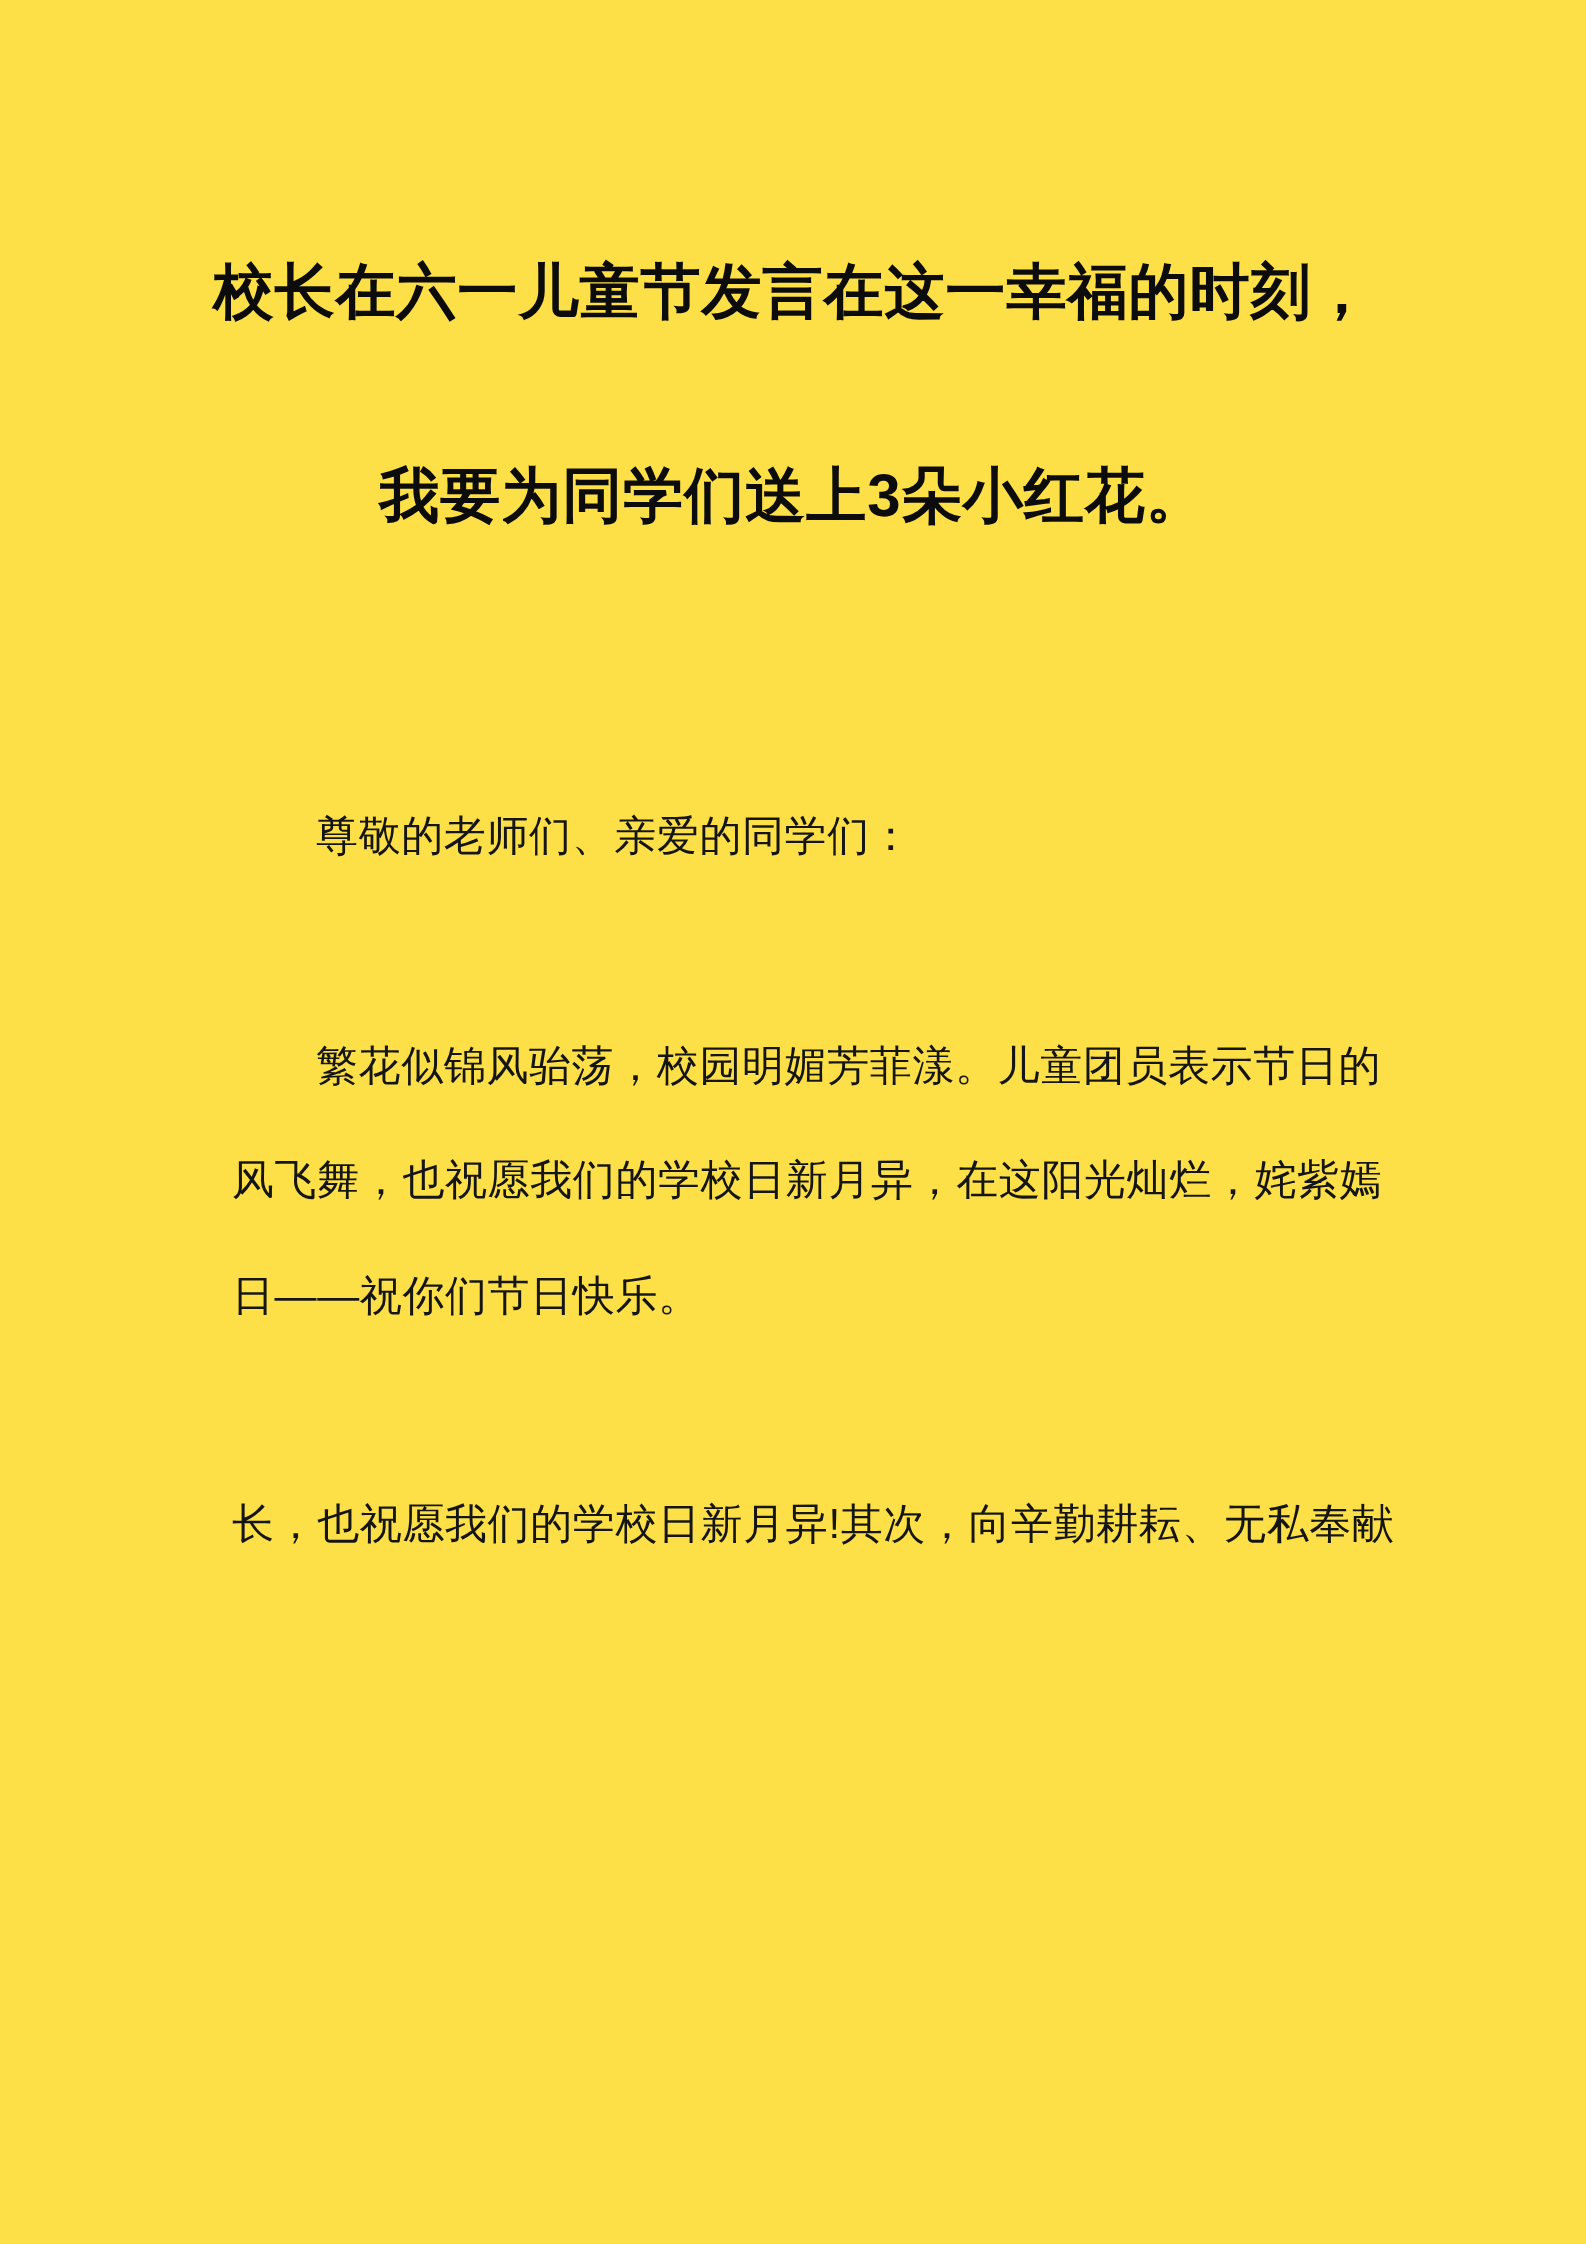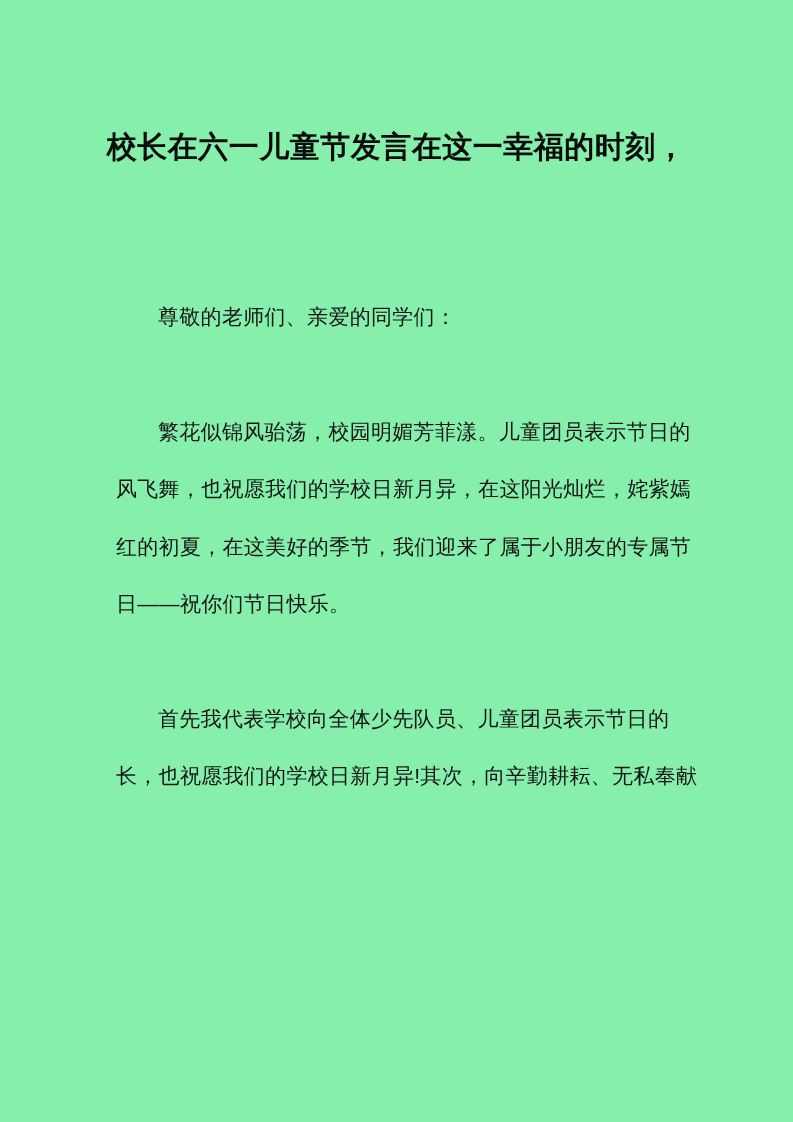--- a/index.html
+++ b/index.html
@@ -11,21 +11,21 @@
     width: 793px;
     height: 1122px;
     overflow: hidden;
     font-family: "Liberation Sans", sans-serif;
     color: #101010;
   }
   .page {
     position: relative;
     width: 793px;
     height: 1122px;
-    background: #86efac;
+    background: #fde047;
     overflow: hidden;
   }
   .doc-title {
     margin-top: 96px;
     text-align: center;
     font-size: 30px;
     font-weight: bold;
     line-height: 102px;
     letter-spacing: 0.5px;
     color: #0c0c0c;
@@ -56,35 +56,34 @@
     text-indent: 42px;
   }
 </style>
 </head>
 <body>
 
 <div class="page">
 
   <div class="doc-title">
     <div class="t-line">校长在六一儿童节发言在这一幸福的时刻，</div>
+    <div class="t-line">我要为同学们送上3朵小红花。</div>
   </div>
 
   <div class="body-col">
 
     <div class="para para-first">
       <div class="line indent">尊敬的老师们、亲爱的同学们：</div>
     </div>
 
     <div class="para">
       <div class="line indent">繁花似锦风骀荡，校园明媚芳菲漾。儿童团员表示节日的</div>
       <div class="line">风飞舞，也祝愿我们的学校日新月异，在这阳光灿烂，姹紫嫣</div>
-      <div class="line">红的初夏，在这美好的季节，我们迎来了属于小朋友的专属节</div>
       <div class="line">日——祝你们节日快乐。</div>
     </div>
 
     <div class="para">
-      <div class="line indent">首先我代表学校向全体少先队员、儿童团员表示节日的</div>
       <div class="line">长，也祝愿我们的学校日新月异!其次，向辛勤耕耘、无私奉献</div>
     </div>
 
   </div>
 
 </div>
 
 </body></html>

